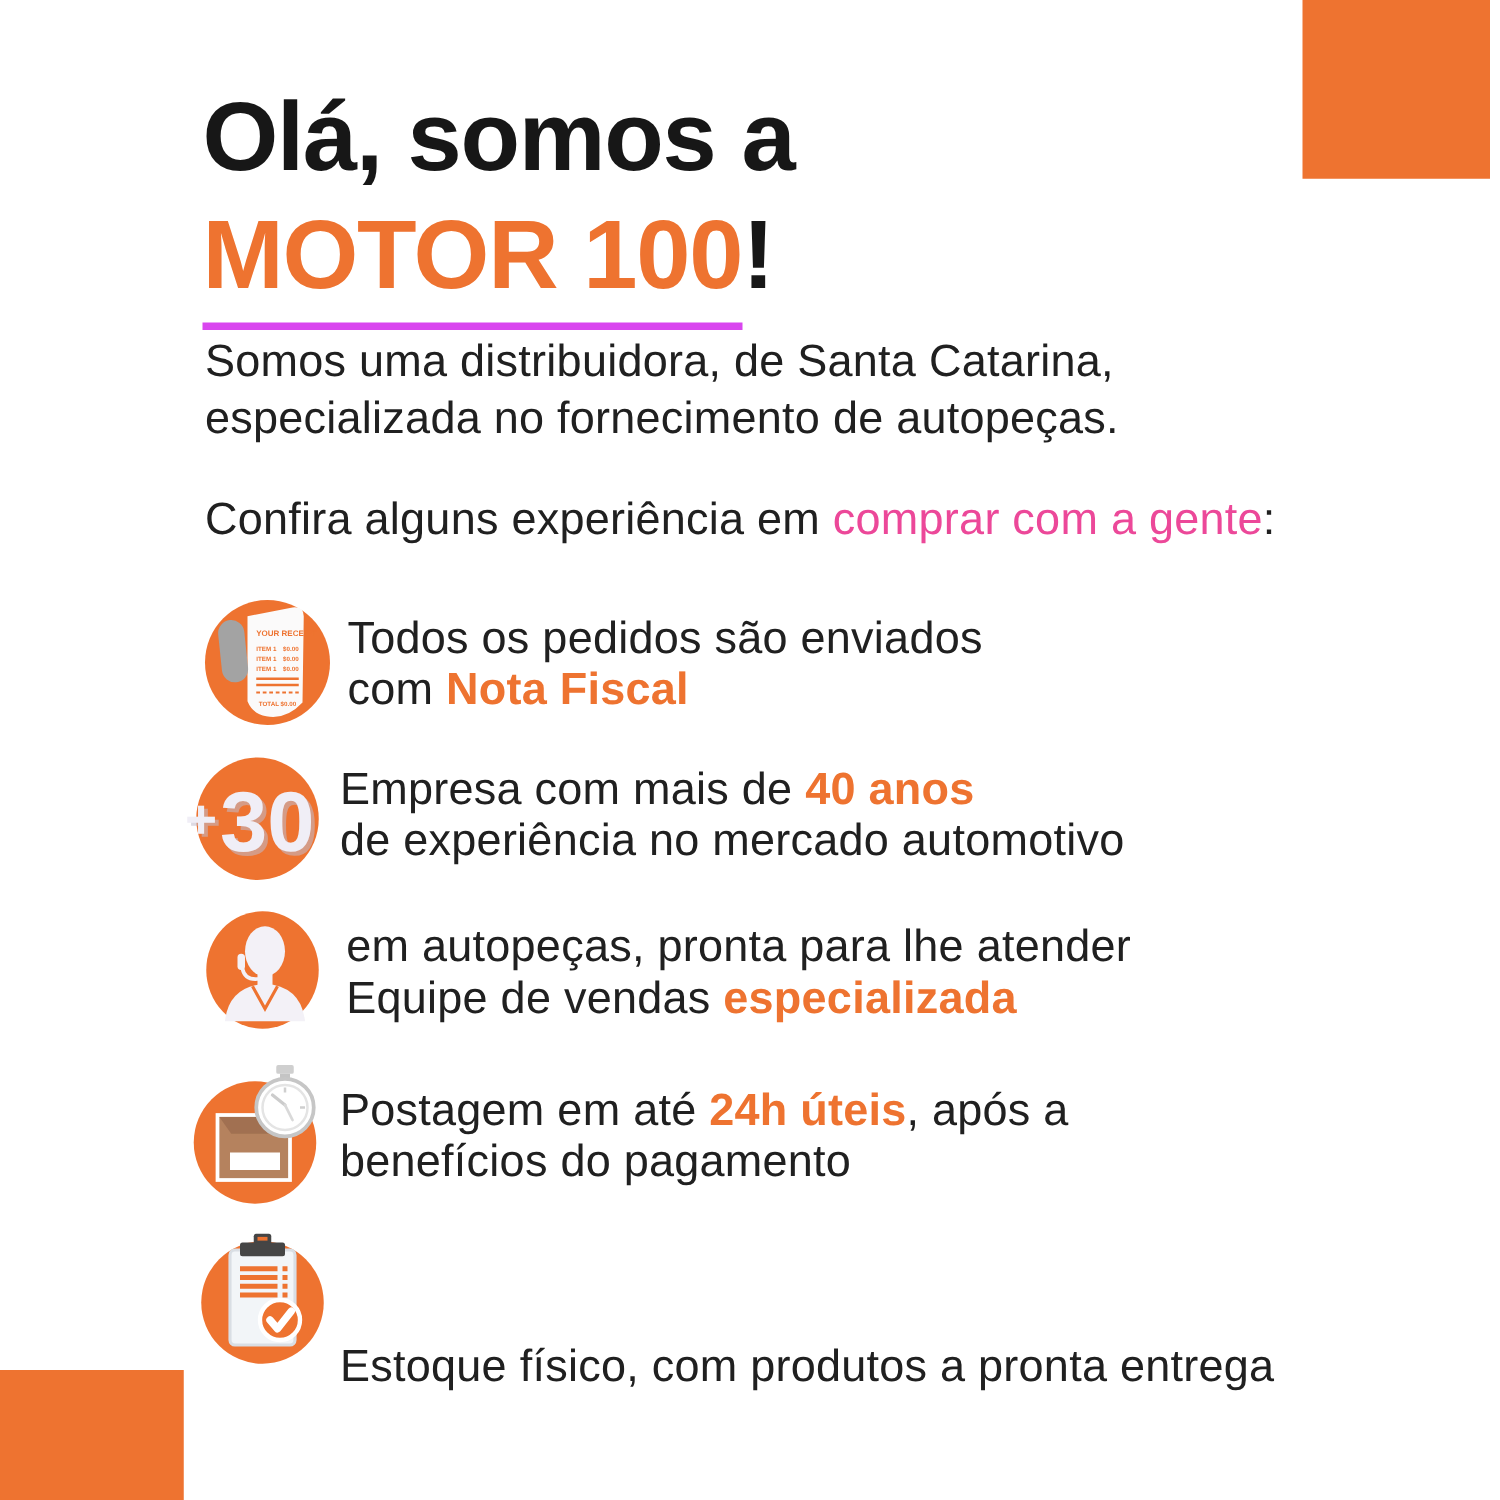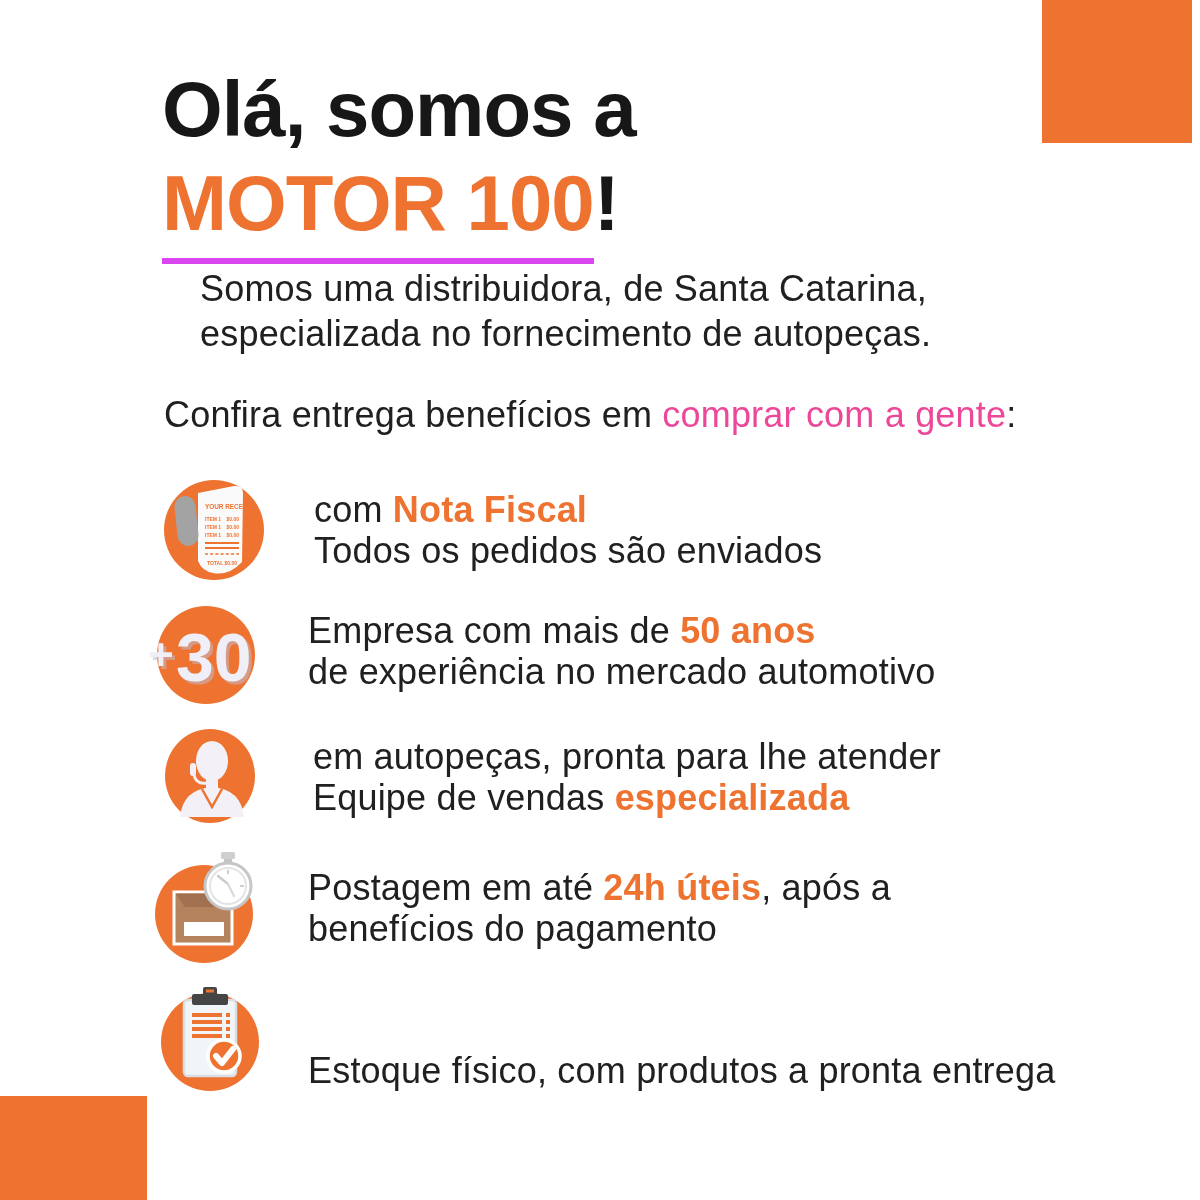--- a/index.html
+++ b/index.html
@@ -12,33 +12,33 @@
   .corner.bl{bottom:0;left:0;width:147px;height:104px;}
 
   .title{position:absolute;left:162px;top:62px;margin:0;
     font-size:78px;font-weight:bold;color:#171717;line-height:94px;letter-spacing:-1px;}
   .t-line{display:block;}
   .brand{color:#ee7330;display:inline-block;border-bottom:6px solid #d946ef;padding-bottom:8px;}
   .bang{color:#171717;}
 
   .intro{position:absolute;left:164px;top:266px;margin:0;
     font-size:36px;line-height:45px;color:#202020;letter-spacing:.2px;}
-  .line{display:block;white-space:nowrap;margin-left:36px;}
+  .line{display:block;white-space:nowrap;}
 
   .lead{position:absolute;left:164px;top:392px;margin:0;
     font-size:36px;line-height:45px;color:#202020;letter-spacing:.2px;white-space:nowrap;}
   .hl-light{color:#ec4899;}
 
   .btext{position:absolute;margin:0;font-size:36px;line-height:41px;color:#202020;letter-spacing:.2px;}
   .btext .hl{color:#ee7330;font-weight:bold;}
   .bt1{left:278px;top:489px;}
   .bt2{left:272px;top:610px;}
   .bt3{left:277px;top:736px;}
   .bt4{left:272px;top:867px;}
-  .bt5{left:272px;top:1050px;}
+  .bt5{left:272px;top:1072px;}
 
   .bicon{position:absolute;}
   .bi1{left:158px;top:476px;}
   .bi2{left:128px;top:597px;}
   .bi3{left:163px;top:727px;}
   .bi4{left:152px;top:846px;}
   .bi5{left:158px;top:980px;}
 
   svg text{font-family:"Liberation Sans",sans-serif;}
 </style>
@@ -53,52 +53,52 @@
   <h1 class="title">
     <span class="t-line">Olá, somos a</span>
     <span class="t-line"><span class="brand">MOTOR 100</span><span class="bang">!</span></span>
   </h1>
 
   <p class="intro">
     <span class="line">Somos uma distribuidora, de Santa Catarina,</span>
     <span class="line">especializada no fornecimento de autopeças.</span>
   </p>
 
-  <p class="lead"><span>Confira entrega benefícios em </span><span class="hl-light">comprar com a gente</span><span>:</span></p>
+  <p class="lead"><span>Confira alguns experiência em </span><span class="hl-light">comprar com a gente</span><span>:</span></p>
 
   <svg class="bicon bi1" width="110" height="112" viewBox="0 0 110 112">
     <circle cx="56" cy="54" r="50" fill="#ee7330"></circle>
     <path d="M40,17 L76,10 Q85,9 85,17 L84,86 Q71,100 55,97 Q44,95 40,85 Z" fill="#fbfafa"></path>
     <rect x="18" y="20" width="21" height="50" rx="10.5" fill="#a3a3a3" transform="rotate(-6 28 45)"></rect>
     <text x="47" y="33" font-size="6.4" font-weight="bold" fill="#ee7330">YOUR RECEIPT</text>
     <text x="47" y="45" font-size="5" font-weight="bold" fill="#ee7330">ITEM 1</text>
     <text x="81" y="45" font-size="5" font-weight="bold" fill="#ee7330" text-anchor="end">$0.00</text>
     <text x="47" y="53" font-size="5" font-weight="bold" fill="#ee7330">ITEM 1</text>
     <text x="81" y="53" font-size="5" font-weight="bold" fill="#ee7330" text-anchor="end">$0.00</text>
     <text x="47" y="61" font-size="5" font-weight="bold" fill="#ee7330">ITEM 1</text>
     <text x="81" y="61" font-size="5" font-weight="bold" fill="#ee7330" text-anchor="end">$0.00</text>
     <rect x="47" y="66" width="34" height="2" fill="#ee7330"></rect>
     <rect x="47" y="71" width="34" height="2" fill="#ee7330"></rect>
     <line x1="47" y1="78" x2="81" y2="78" stroke="#ee7330" stroke-width="1.6" stroke-dasharray="3 2.2"></line>
     <text x="64" y="89" font-size="5" font-weight="bold" fill="#ee7330" text-anchor="middle">TOTAL $0.00</text>
   </svg>
   <p class="btext bt1">
+    <span class="b-line line"><span>Todos os pedidos são enviados</span><span class="hl"></span><span></span></span>
     <span class="b-line line"><span>com </span><span class="hl">Nota Fiscal</span><span></span></span>
-    <span class="b-line line"><span>Todos os pedidos são enviados</span><span class="hl"></span><span></span></span>
   </p>
 
   <svg class="bicon bi2" width="150" height="116" viewBox="0 0 150 116">
     <circle cx="78" cy="58" r="49" fill="#ee7330"></circle>
     <text x="23" y="76" font-size="44" font-weight="bold" fill="#c2bccd" opacity="0.55">+</text>
     <text x="51" y="87" font-size="68" font-weight="bold" fill="#c2bccd" opacity="0.55">30</text>
     <text x="20" y="73" font-size="44" font-weight="bold" fill="#f0eef6">+</text>
     <text x="48" y="84" font-size="68" font-weight="bold" fill="#f0eef6">30</text>
   </svg>
   <p class="btext bt2">
-    <span class="b-line line"><span>Empresa com mais de </span><span class="hl">50 anos</span><span></span></span>
+    <span class="b-line line"><span>Empresa com mais de </span><span class="hl">40 anos</span><span></span></span>
     <span class="b-line line"><span>de experiência no mercado automotivo</span><span class="hl"></span><span></span></span>
   </p>
 
   <svg class="bicon bi3" width="94" height="98" viewBox="0 0 94 98">
     <ellipse cx="47" cy="49" rx="45" ry="47" fill="#ee7330"></ellipse>
     <ellipse cx="49" cy="34" rx="16" ry="20" fill="#f3f1f7"></ellipse>
     <rect x="43" y="48" width="12" height="14" fill="#f3f1f7"></rect>
     <path d="M17,90 Q20,62 49,60 Q78,62 81,90 Z" fill="#f3f1f7"></path>
     <path d="M39,62 L49,80 L59,62" stroke="#ee7330" stroke-width="2.5" fill="none"></path>
     <rect x="27" y="36" width="6" height="13" rx="3" fill="#f3f1f7"></rect>

